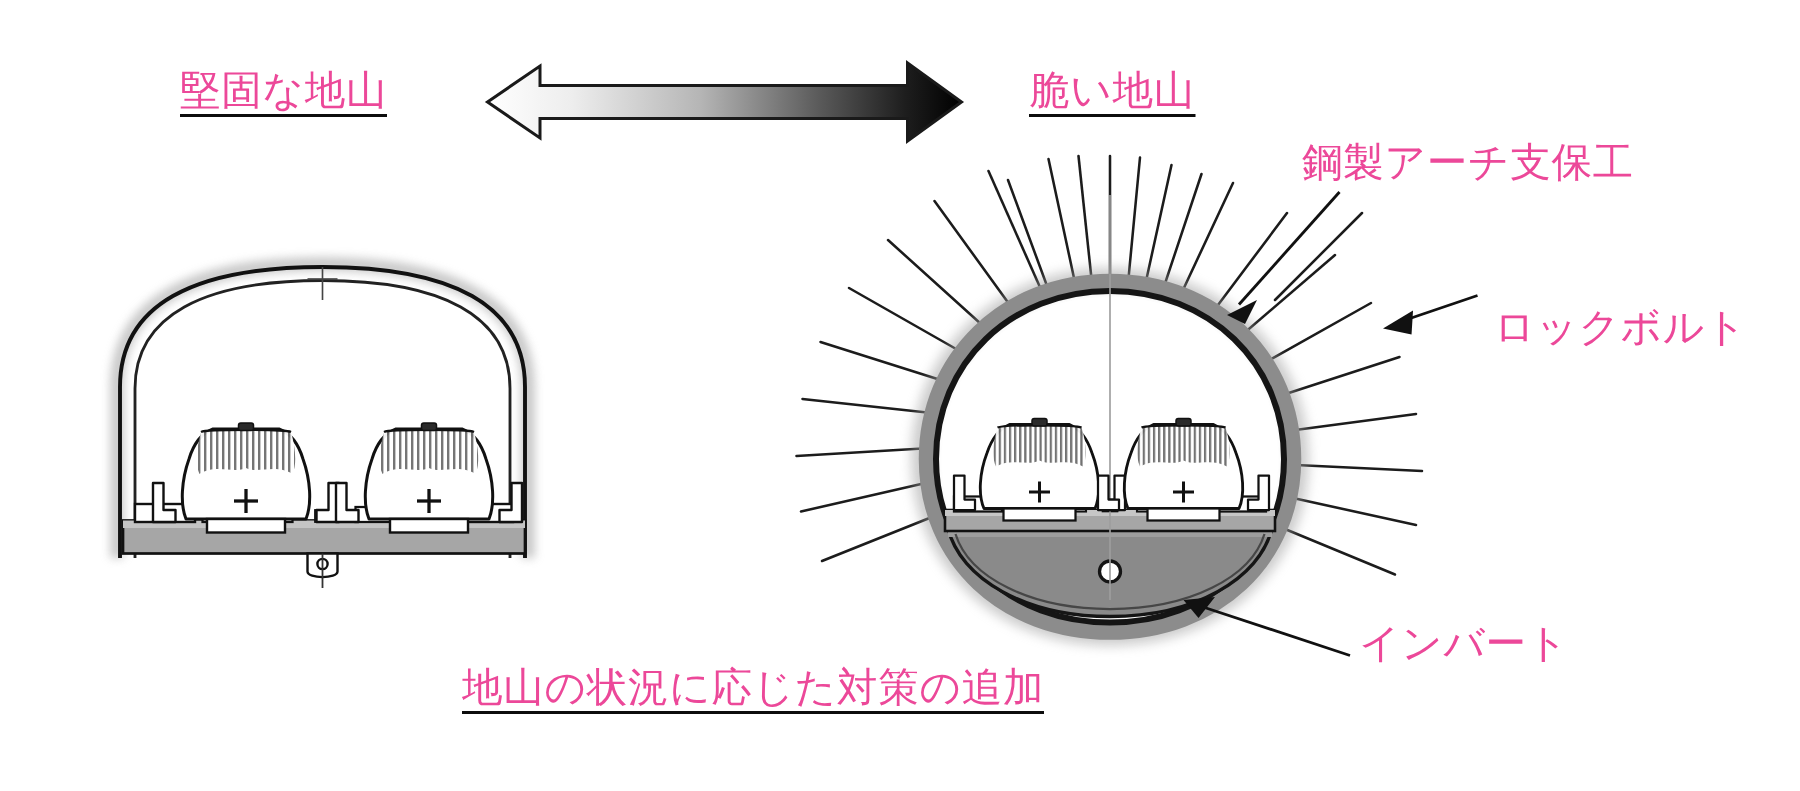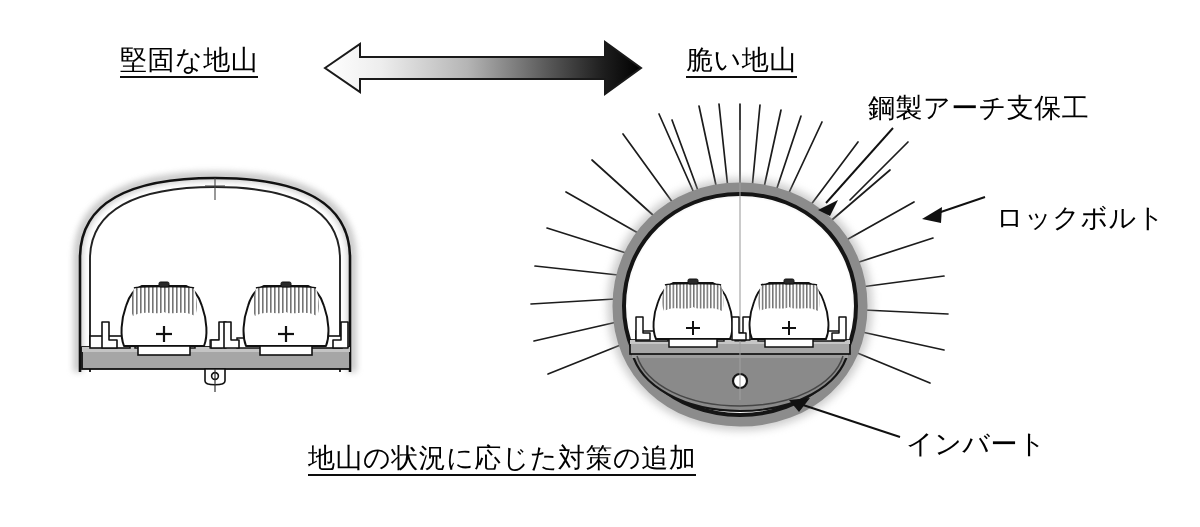--- a/index.html
+++ b/index.html
@@ -12,32 +12,32 @@
     position:relative;
   }
   #stage{position:absolute;left:0;top:0;width:1200px;height:527px;}
   #stage svg{position:absolute;left:0;top:0;}
   .lbl{
     position:absolute;
     font-size:27px;
     line-height:1.05;
     letter-spacing:0.5px;
     white-space:nowrap;
-    color:#000000;
+    color:#ec4899;
     font-weight:400;
   }
   .lbl.under{
     border-bottom:2.5px solid #0d0d0d;
     padding-bottom:2px;
   }
   #lbl-solid{left:120px;top:46px;}
   #lbl-weak{left:686px;top:46px;}
   #lbl-arch{left:868px;top:94px;}
   #lbl-rockbolt{left:996px;top:184px;margin-top:20px;}
-  #lbl-invert{left:906px;top:430px;}
+  #lbl-invert{left:906px;top:418px;font-family:Liberation Mono, monospace;}
   #lbl-caption{left:308px;top:444px;}
 </style>
 </head>
 <body>
 
 <div id="stage">
 
   <svg width="1200" height="527" viewBox="0 0 1200 527">
     <defs>
       <linearGradient id="arrowGrad" x1="0" y1="0" x2="1" y2="0">

